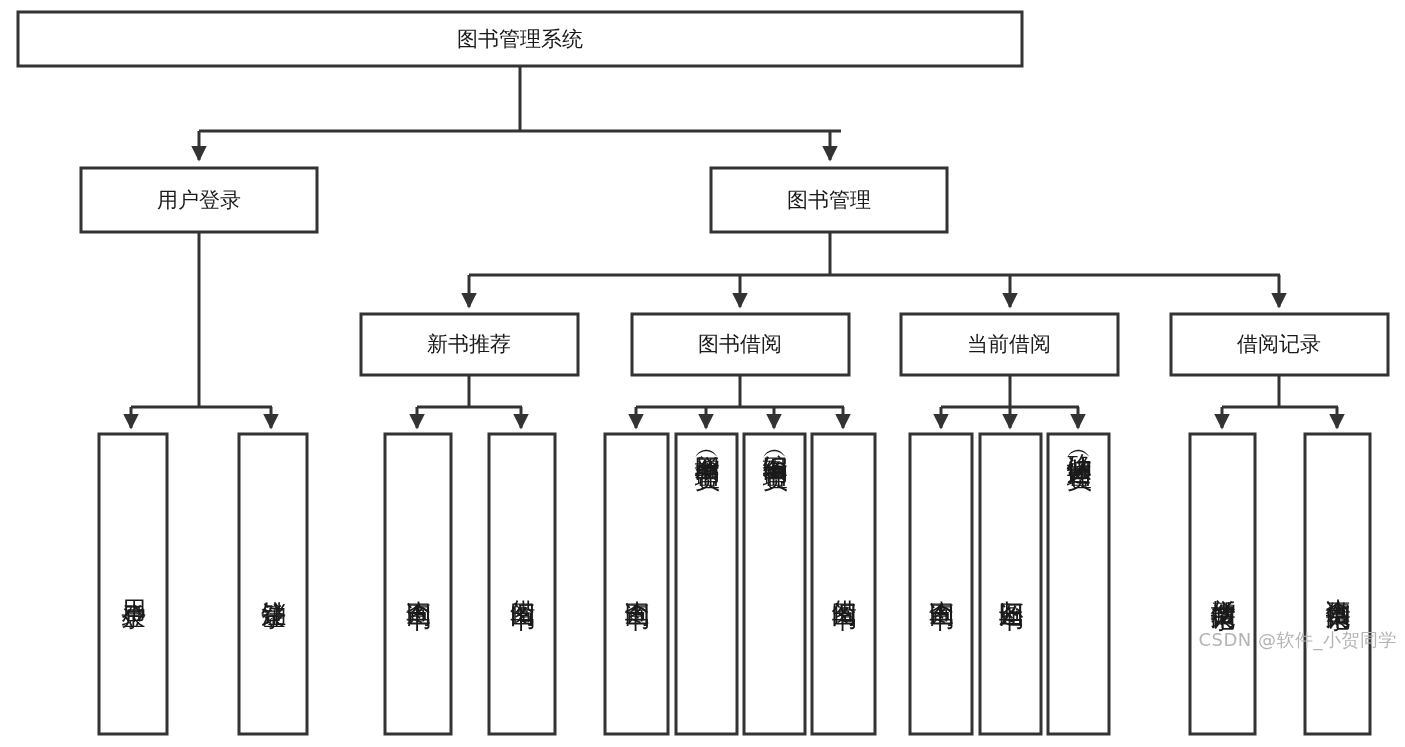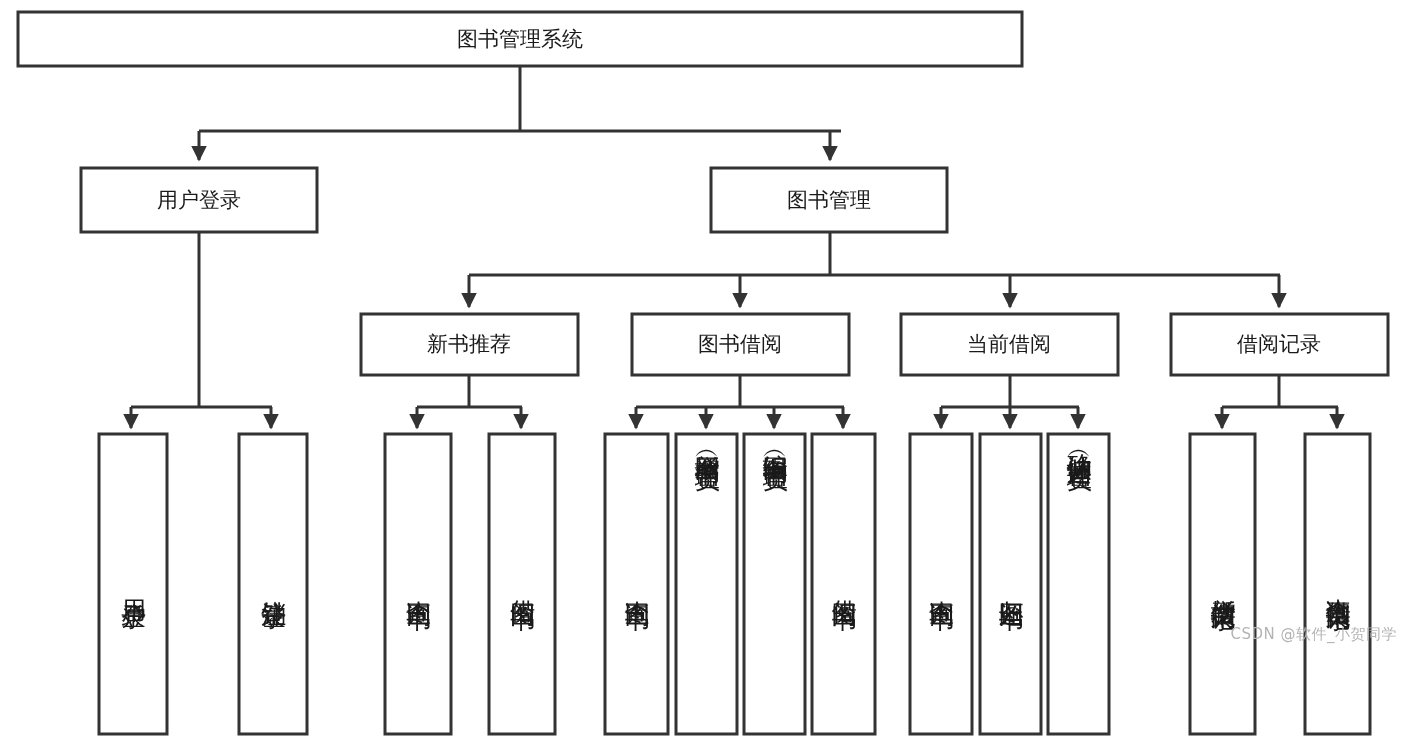--- a/index.html
+++ b/index.html
@@ -62,23 +62,23 @@
     font-family: "DejaVu Sans", "Liberation Sans", sans-serif;
     font-size: 25px;
     line-height: 1.06;
     letter-spacing: 2px;
     color: #1a1a1a;
     white-space: nowrap;
   }
   #watermark {
     position: absolute;
     right: 8px;
-    bottom: 14px;
-    font-family: "DejaVu Sans", "Liberation Sans", sans-serif;
-    font-size: 15px;
+    bottom: 6px;
+    font-family: "DejaVu Sans", "Liberation Sans", sans-serif;
+    font-size: 18px;
     color: #b4b4b4;
     letter-spacing: 0.5px;
     white-space: nowrap;
   }
 </style>
 </head>
 <body>
 
 <div id="diagram-root">
 

